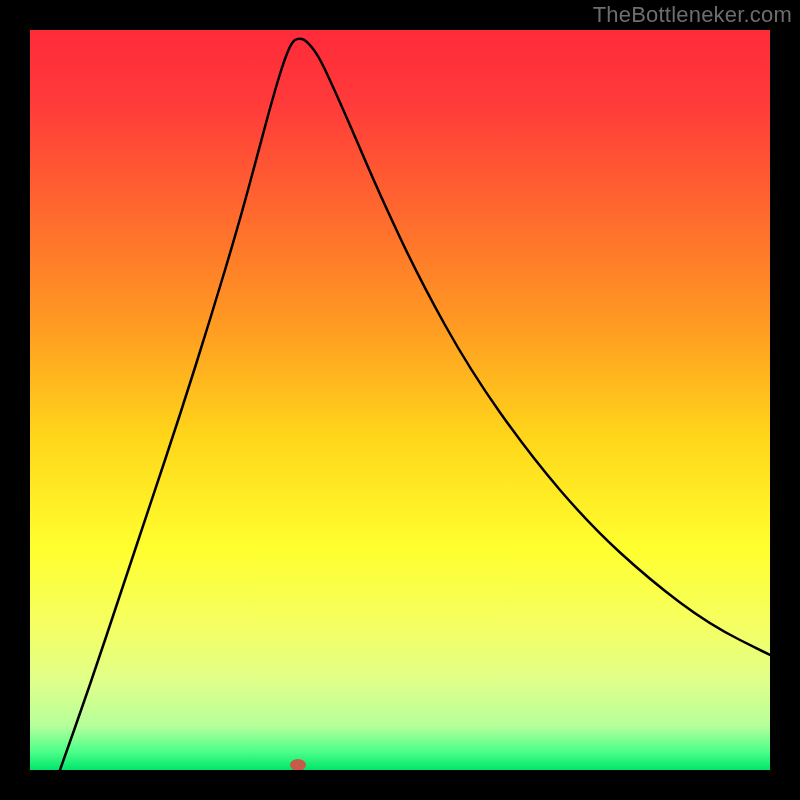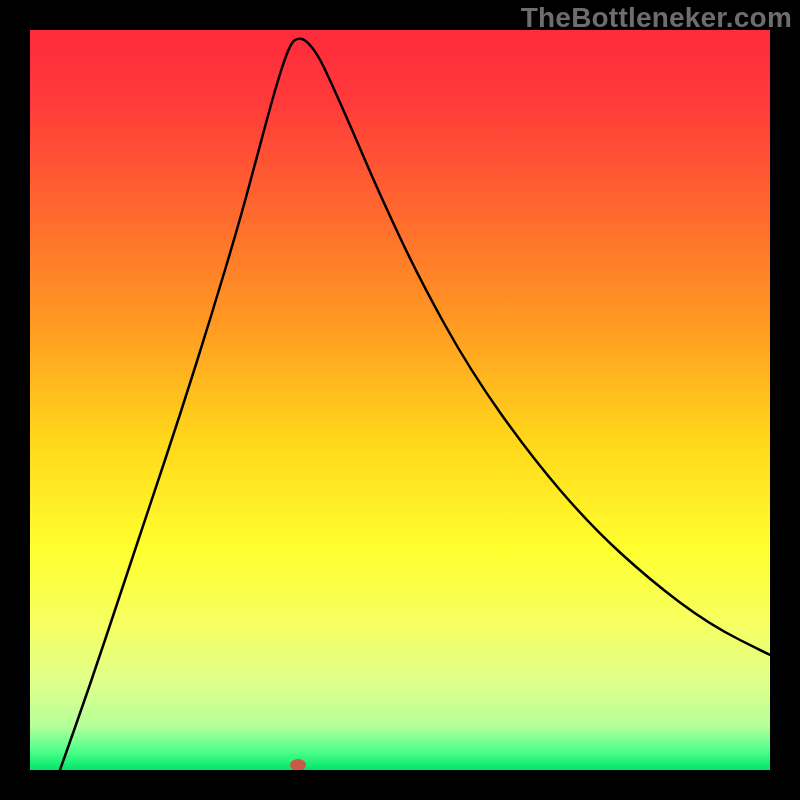--- a/index.html
+++ b/index.html
@@ -15,22 +15,22 @@
     position: relative;
     width: 800px;
     height: 800px;
     background: #000;
   }
   .watermark {
     position: absolute;
     top: 2px;
     right: 8px;
     color: #6d6d6d;
-    font-size: 28px;
-    font-weight: 700;
+    font-size: 22px;
+    font-weight: 400;
     letter-spacing: 0.2px;
     z-index: 10;
   }
   .plot-area {
     position: absolute;
     left: 30px;
     top: 30px;
     width: 740px;
     height: 740px;
     overflow: hidden;

